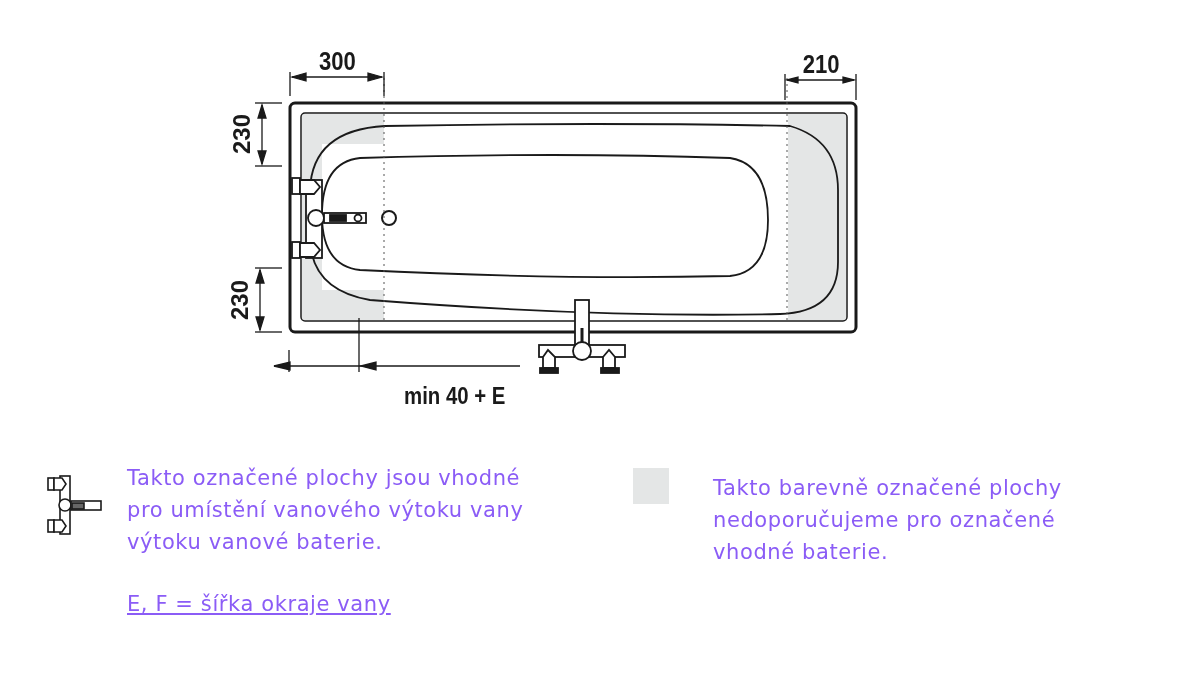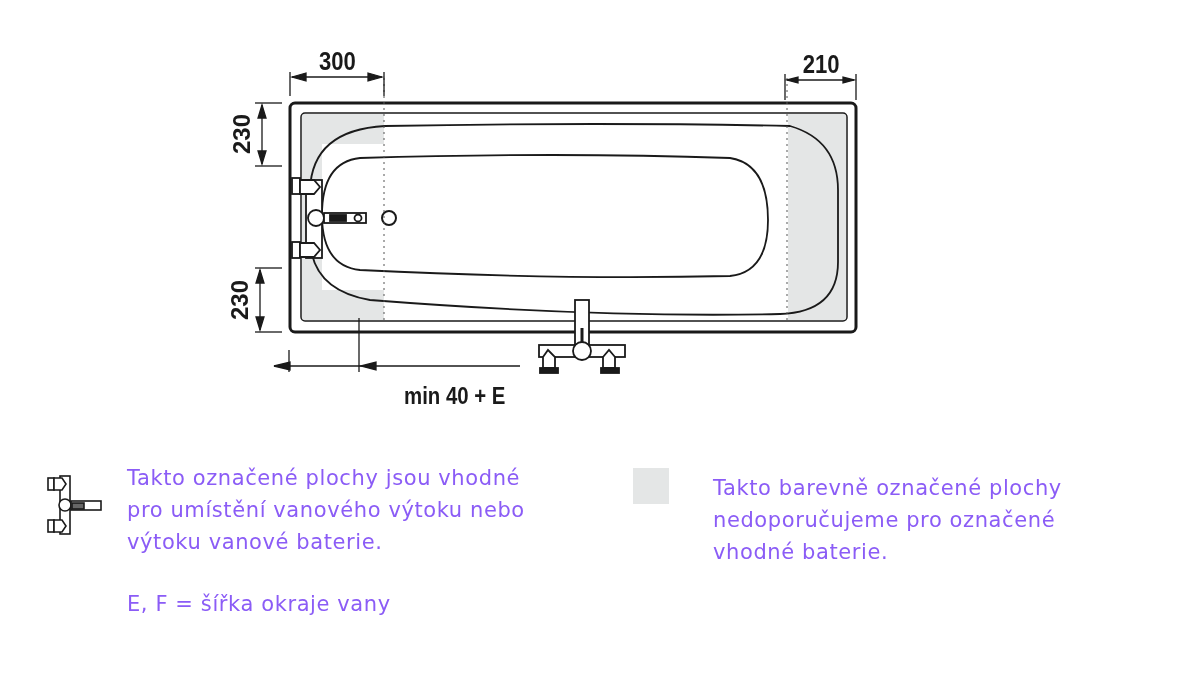--- a/index.html
+++ b/index.html
@@ -4,21 +4,21 @@
   <style>
     html, body { margin: 0; padding: 0; background: #ffffff; }
     body { width: 1200px; height: 694px; position: relative; overflow: hidden;
            font-family: "Liberation Sans", "DejaVu Sans", sans-serif; color: #1a1a1a; }
     #diagram { position: absolute; left: 0; top: 0; width: 1200px; height: 420px; }
     .dim-text { font-family: "Liberation Sans", sans-serif; font-weight: bold; fill: #1a1a1a; }
     .legend-text { position: absolute; font-size: 21px; line-height: 32px; letter-spacing: 0.6px;
                    color: #8b5cf6; font-family: "DejaVu Sans", sans-serif; }
     .legend-line { display: block; white-space: nowrap; }
     #legend-left-text { left: 127px; top: 462px; }
-    #legend-note { left: 127px; top: 588px; }
+    #legend-note { left: 127px; top: 588px; text-decoration: underline; }
     #legend-right-text { left: 713px; top: 472px; }
     #legend-icon-faucet { position: absolute; left: 44px; top: 472px; width: 62px; height: 66px; }
     #legend-swatch { position: absolute; left: 633px; top: 468px; width: 36px; height: 36px; }
   </style>
 </head>
 <body>
 
 <svg id="diagram" viewBox="0 0 1200 420" xmlns="http://www.w3.org/2000/svg">
 
   <g fill="#e4e6e6">
@@ -115,21 +115,21 @@
     <rect x="4" y="48" width="6" height="12"></rect>
     <path d="M 10 48 L 18 48 L 22 54 L 18 60 L 10 60 Z"></path>
     <circle cx="21" cy="33" r="6"></circle>
     <rect x="27" y="29" width="30" height="9"></rect>
     <rect x="28" y="31" width="12" height="6" fill="#666"></rect>
   </g>
 </svg>
 
 <div class="legend-text" id="legend-left-text">
   <span class="legend-line">Takto označené plochy jsou vhodné</span>
-  <span class="legend-line">pro umístění vanového výtoku nebo</span>
+  <span class="legend-line">pro umístění vanového výtoku vany</span>
   <span class="legend-line">výtoku vanové baterie.</span>
 </div>
 
 <div class="legend-text" id="legend-note">
   <span class="legend-line">E, F = šířka okraje vany</span>
 </div>
 
 <div id="legend-swatch" style="background:#e4e6e6;"></div>
 
 <div class="legend-text" id="legend-right-text">

